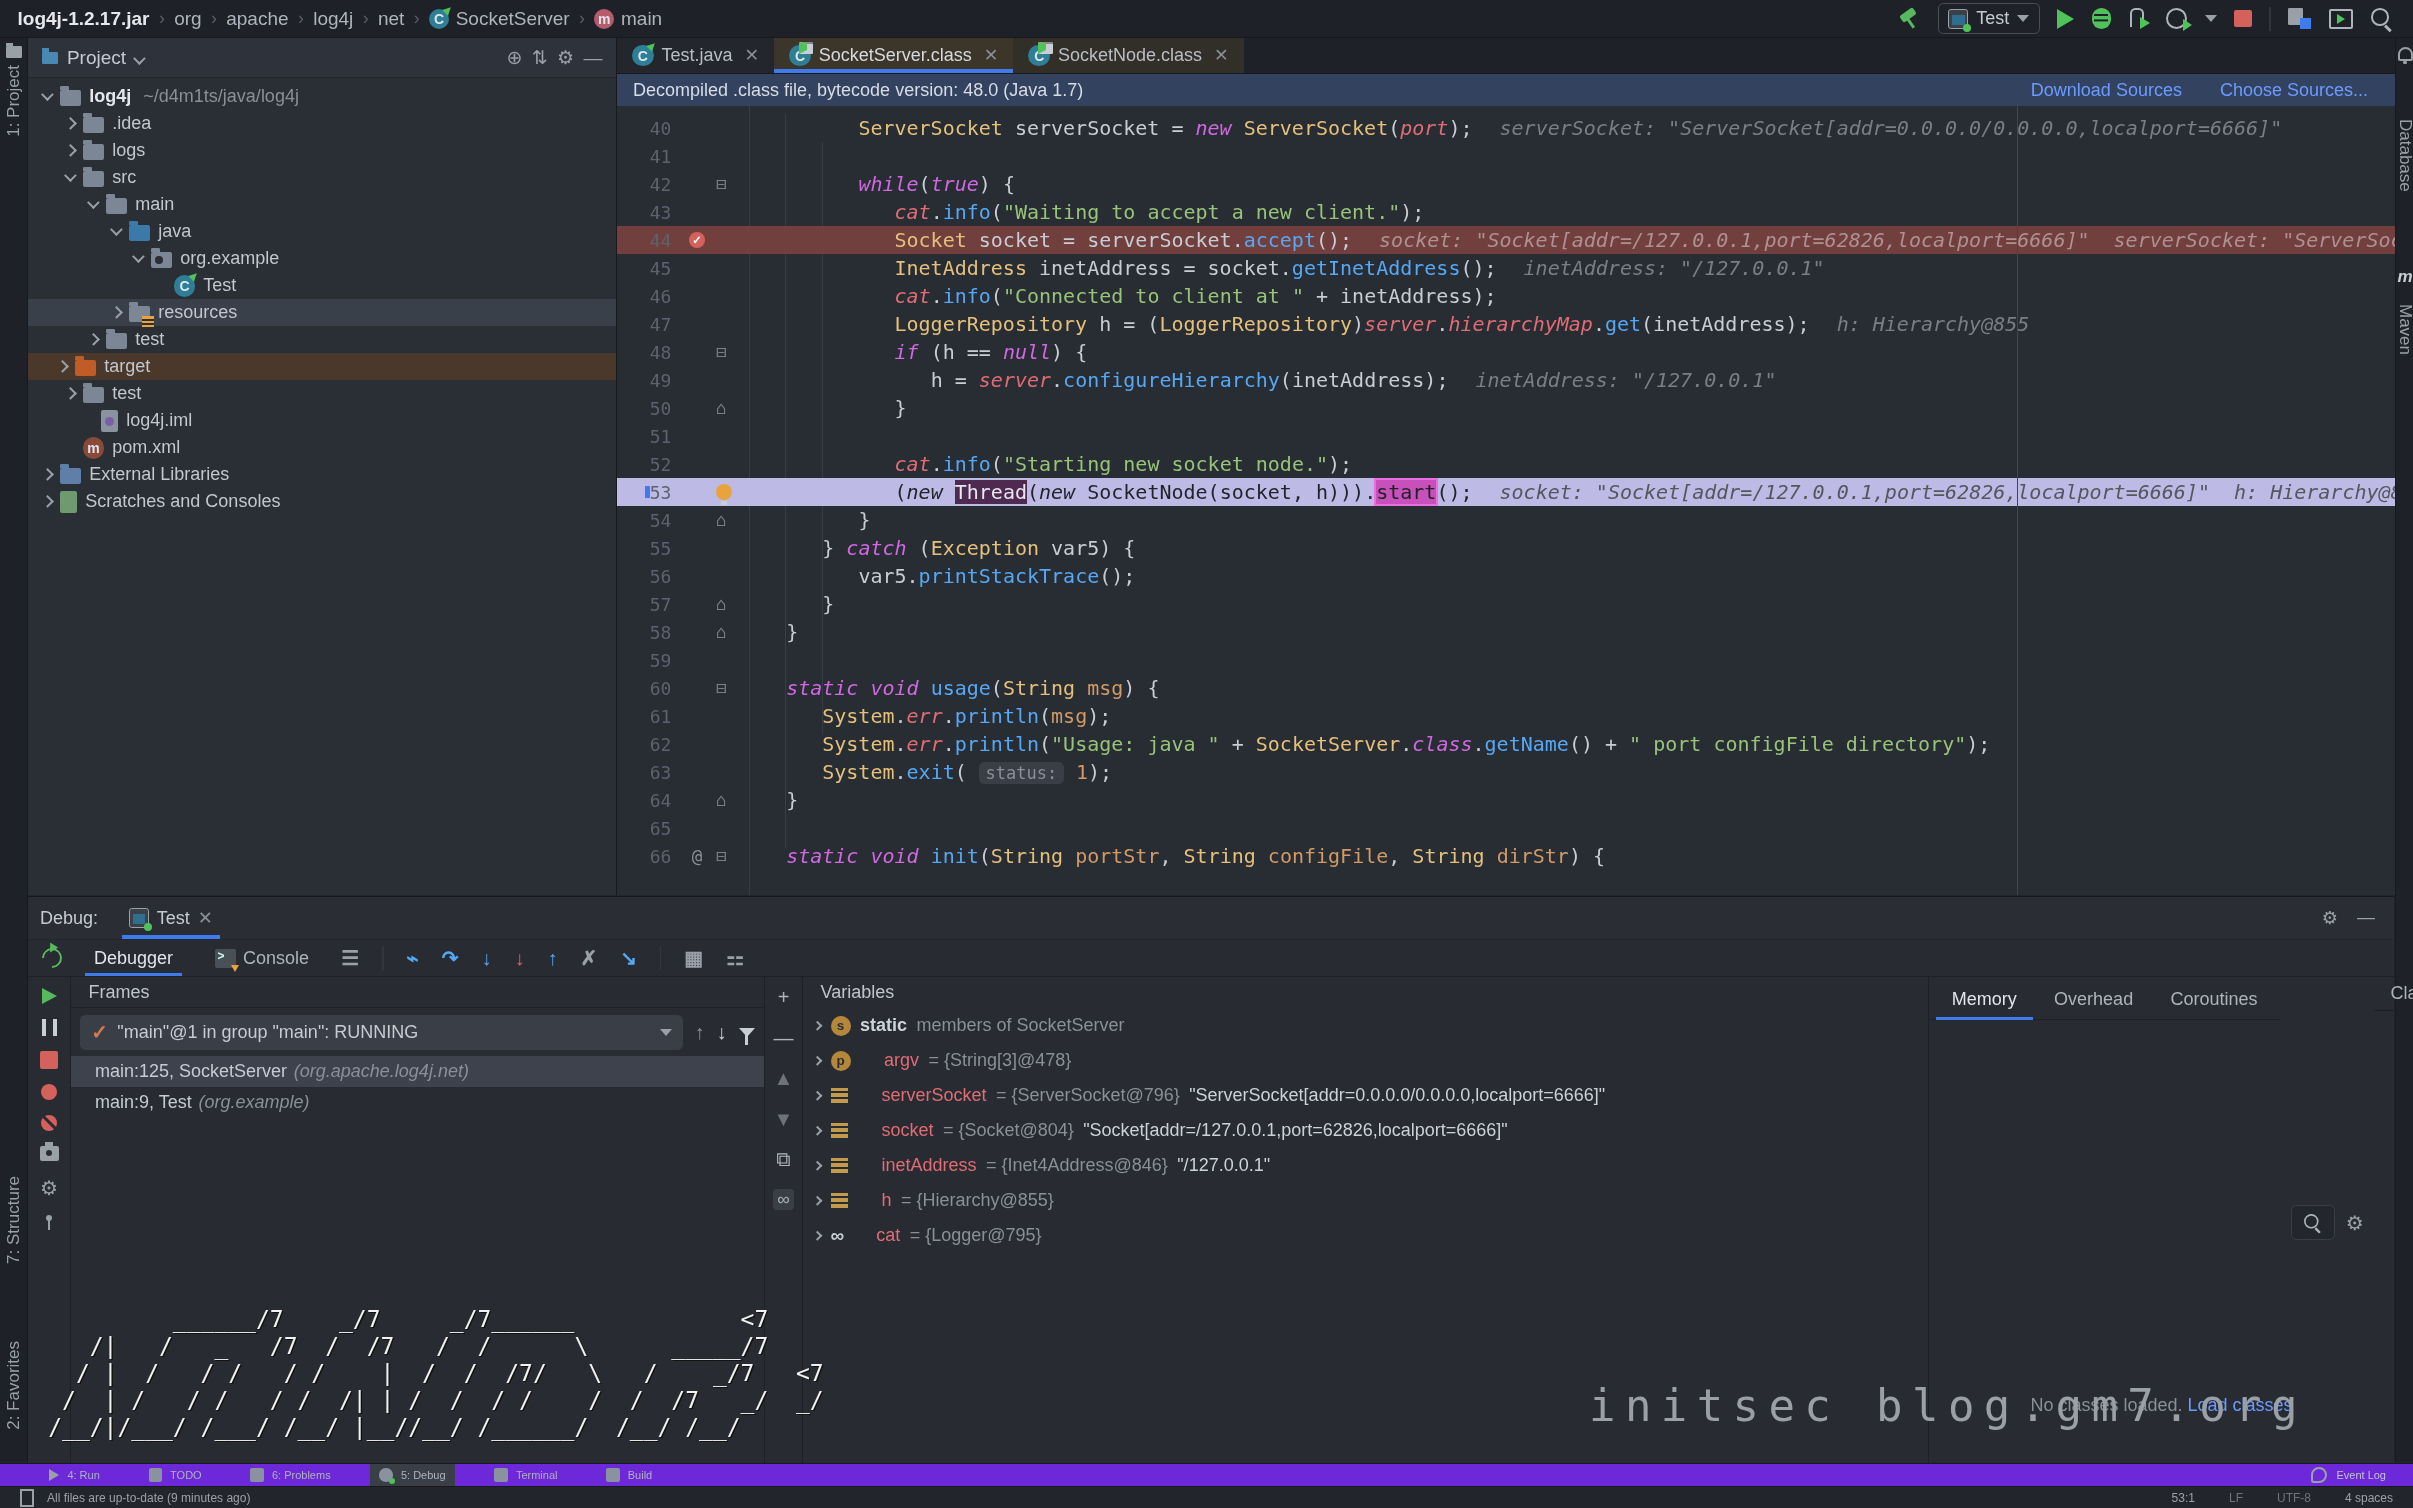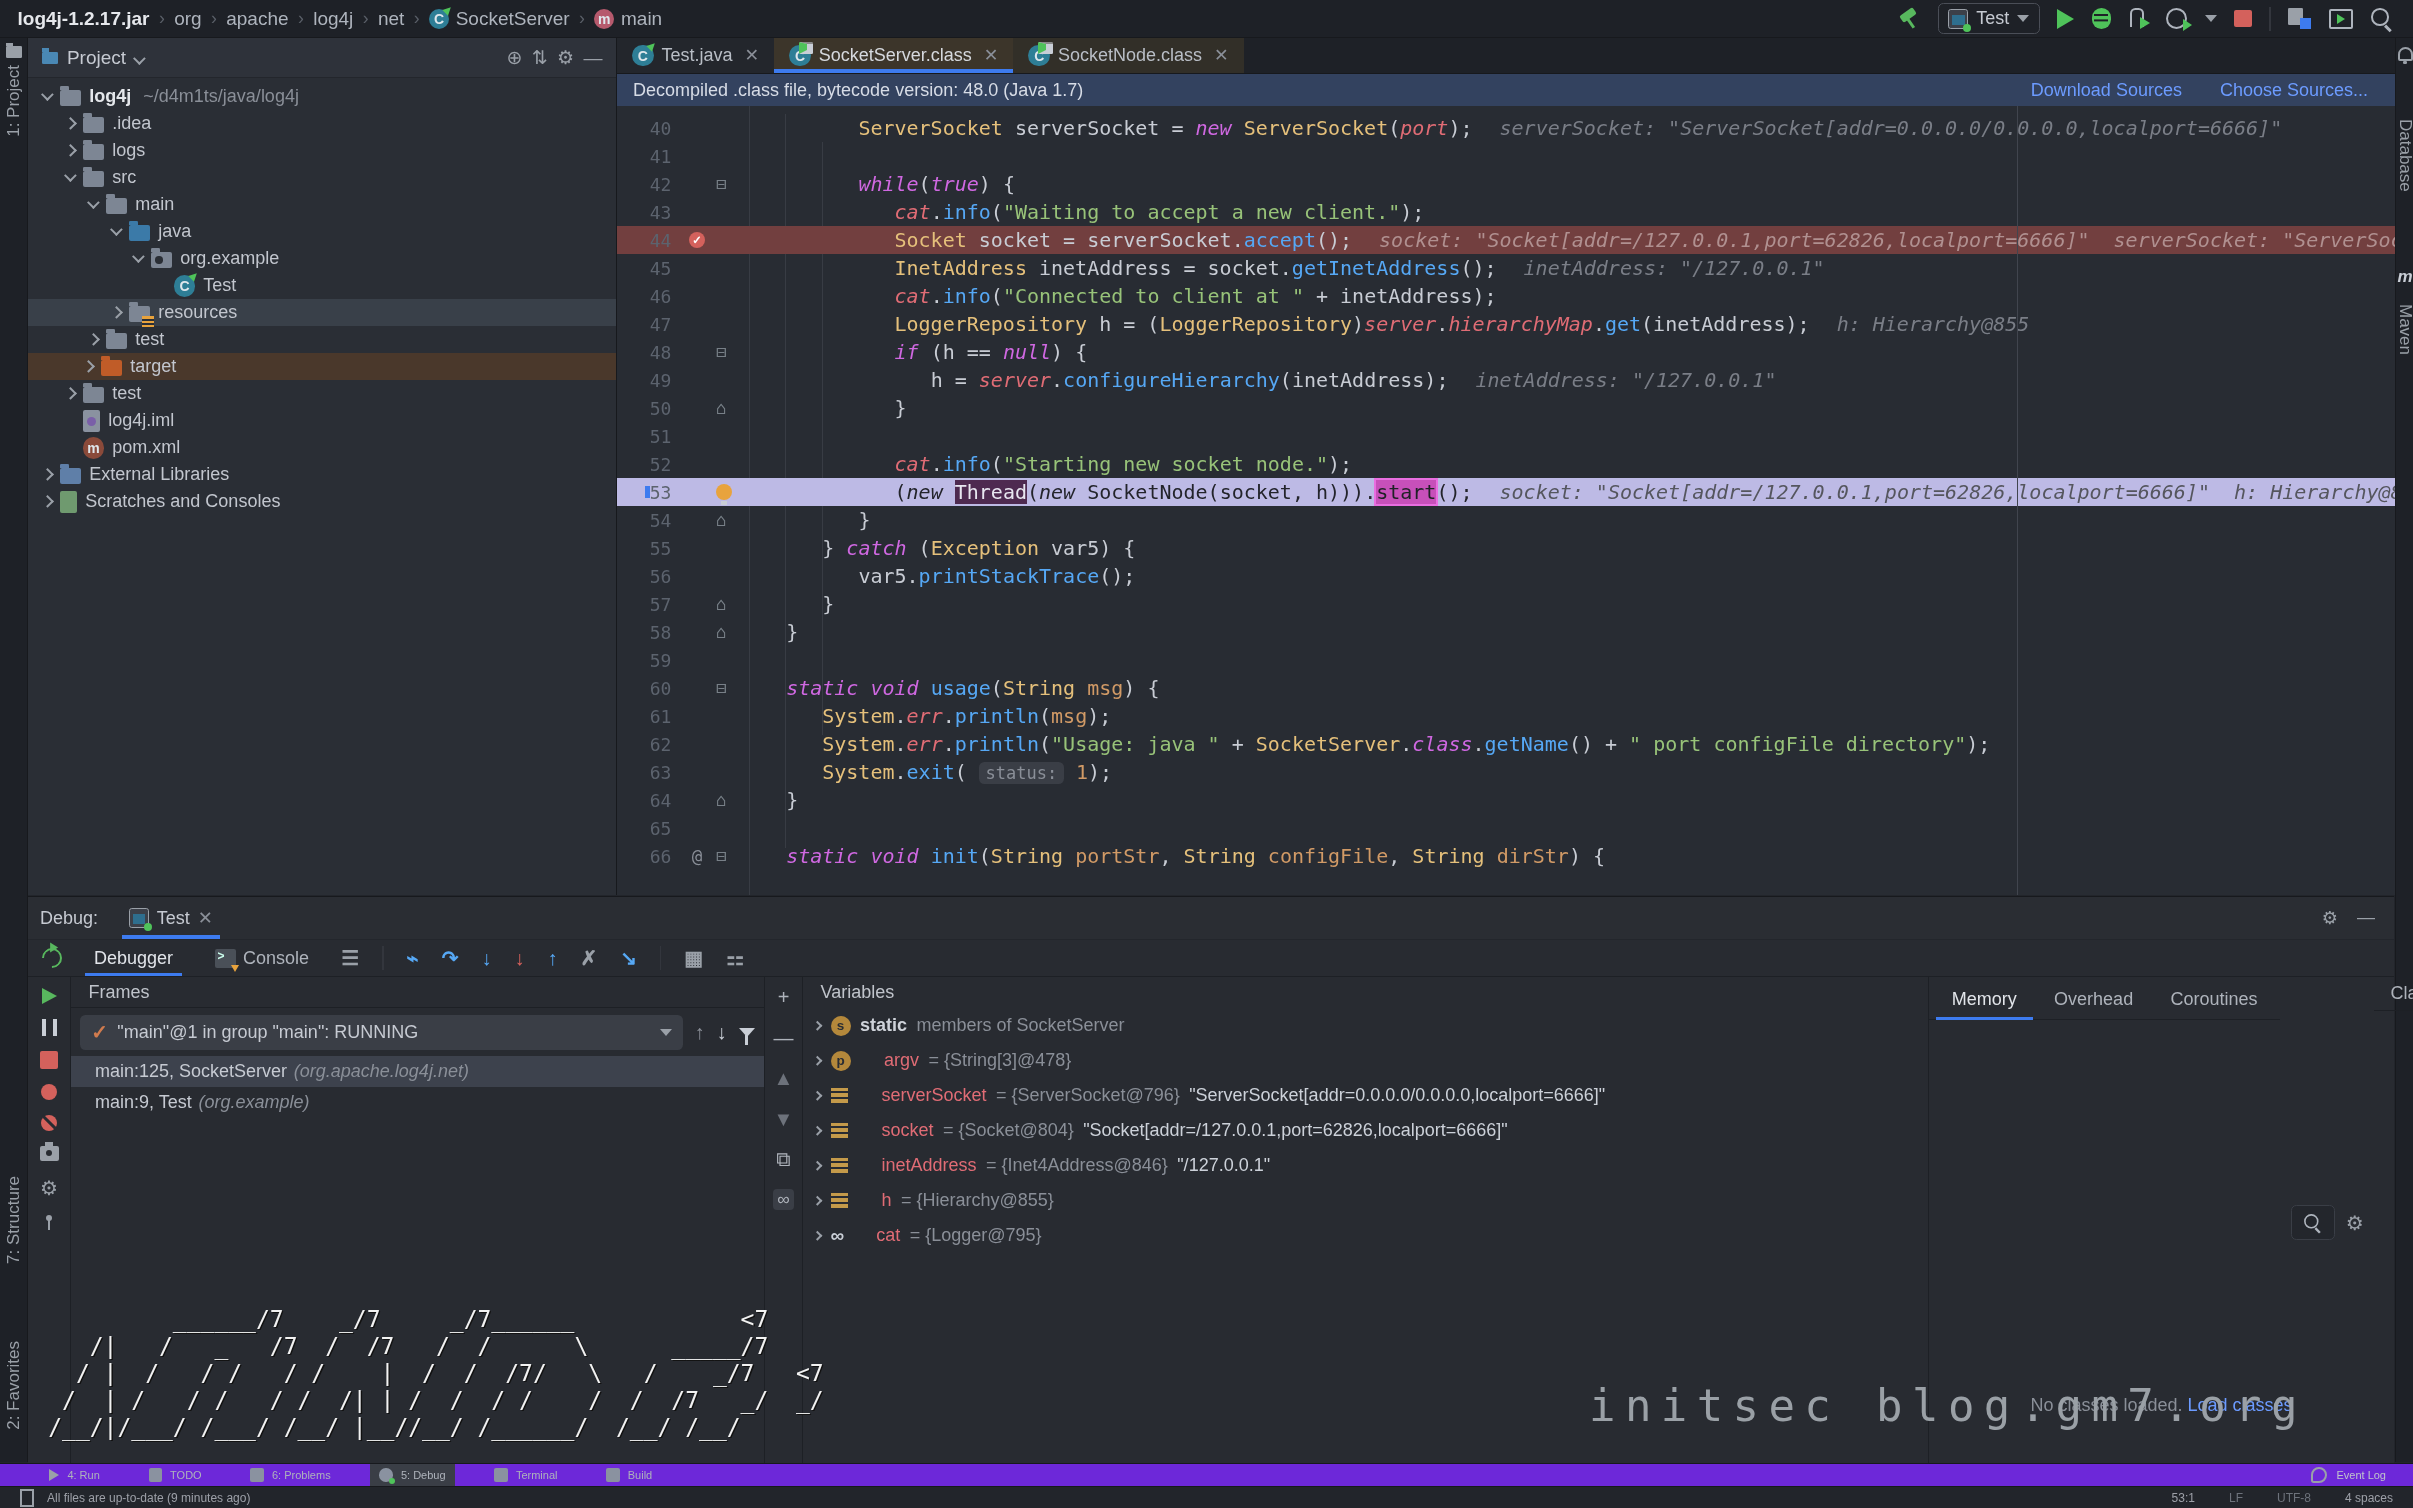--- a/index.html
+++ b/index.html
@@ -375,31 +375,31 @@
         <div class="trow hl" style="padding-left: 84px;">
           <span class="chev closed"></span>
           <span class="fold-ic res"></span>
           <span class="lbl">resources</span>
         </div>
         <div class="trow" style="padding-left: 61px;">
           <span class="chev closed"></span>
           <span class="fold-ic "></span>
           <span class="lbl">test</span>
         </div>
-        <div class="trow tgt" style="padding-left: 56px;">
+        <div class="trow tgt" style="padding-left: 30px;">
           <span class="chev closed"></span>
           <span class="fold-ic orange"></span>
           <span class="lbl">target</span>
         </div>
         <div class="trow" style="padding-left: 38px;">
           <span class="chev closed"></span>
           <span class="fold-ic "></span>
           <span class="lbl">test</span>
         </div>
-        <div class="trow" style="padding-left: 38px;">
+        <div class="trow" style="padding-left: 56px;">
           <span class="chev none"></span>
           <span class="file-ic iml"></span>
           <span class="lbl">log4j.iml</span>
         </div>
         <div class="trow" style="padding-left: 38px;">
           <span class="chev none"></span>
           <span class="ric maven">m</span>
           <span class="lbl">pom.xml</span>
         </div>
         <div class="trow" style="padding-left: 15px;">

